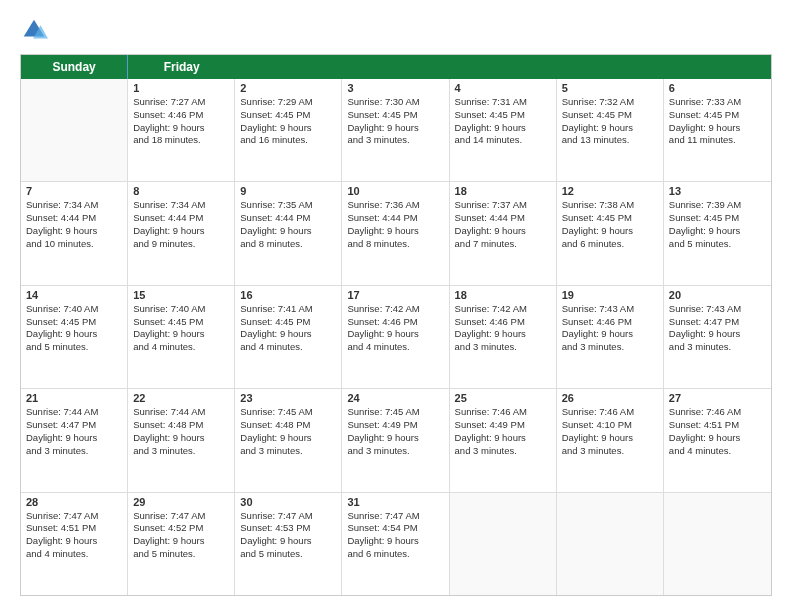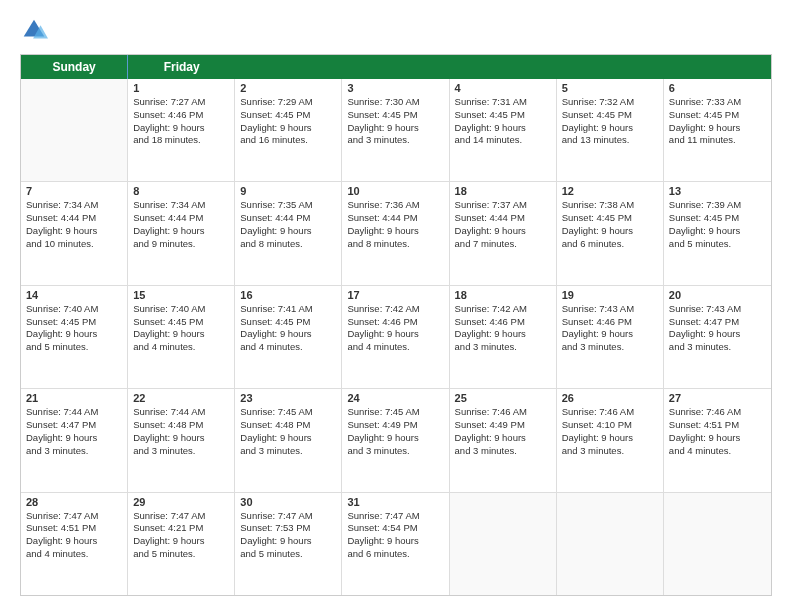--- a/index.html
+++ b/index.html
@@ -350,28 +350,28 @@
           <div class="cal-cell">
             <span class="day-num">28</span>
             <span class="cell-line">Sunrise: 7:47 AM</span>
             <span class="cell-line">Sunset: 4:51 PM</span>
             <span class="cell-line">Daylight: 9 hours</span>
             <span class="cell-line">and 4 minutes.</span>
           </div>
           <div class="cal-cell">
             <span class="day-num">29</span>
             <span class="cell-line">Sunrise: 7:47 AM</span>
-            <span class="cell-line">Sunset: 4:21 PM</span>
+            <span class="cell-line">Sunset: 4:52 PM</span>
             <span class="cell-line">Daylight: 9 hours</span>
             <span class="cell-line">and 5 minutes.</span>
           </div>
           <div class="cal-cell">
             <span class="day-num">30</span>
             <span class="cell-line">Sunrise: 7:47 AM</span>
-            <span class="cell-line">Sunset: 7:53 PM</span>
+            <span class="cell-line">Sunset: 4:53 PM</span>
             <span class="cell-line">Daylight: 9 hours</span>
             <span class="cell-line">and 5 minutes.</span>
           </div>
           <div class="cal-cell">
             <span class="day-num">31</span>
             <span class="cell-line">Sunrise: 7:47 AM</span>
             <span class="cell-line">Sunset: 4:54 PM</span>
             <span class="cell-line">Daylight: 9 hours</span>
             <span class="cell-line">and 6 minutes.</span>
           </div>

